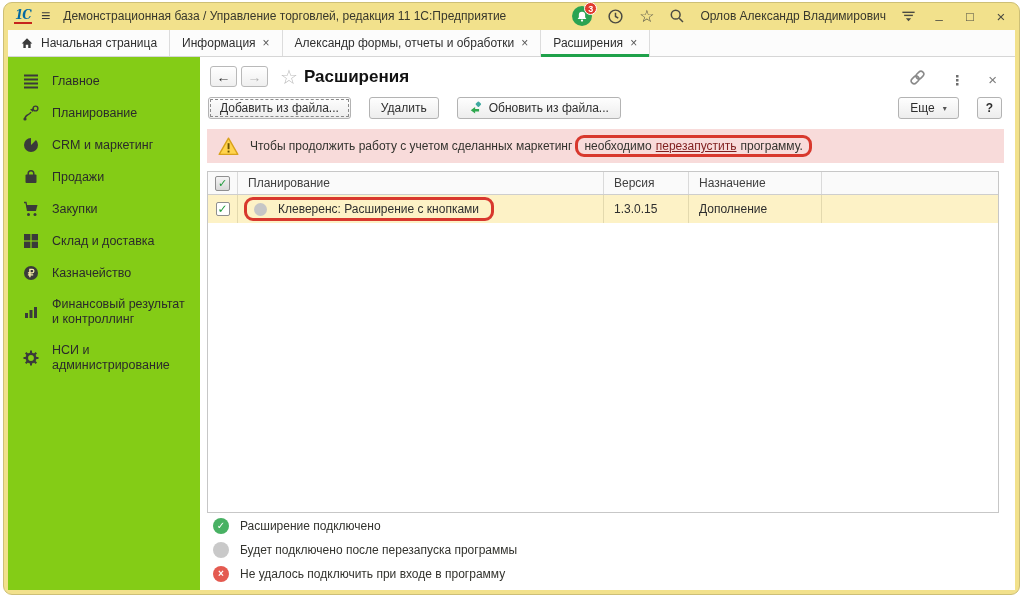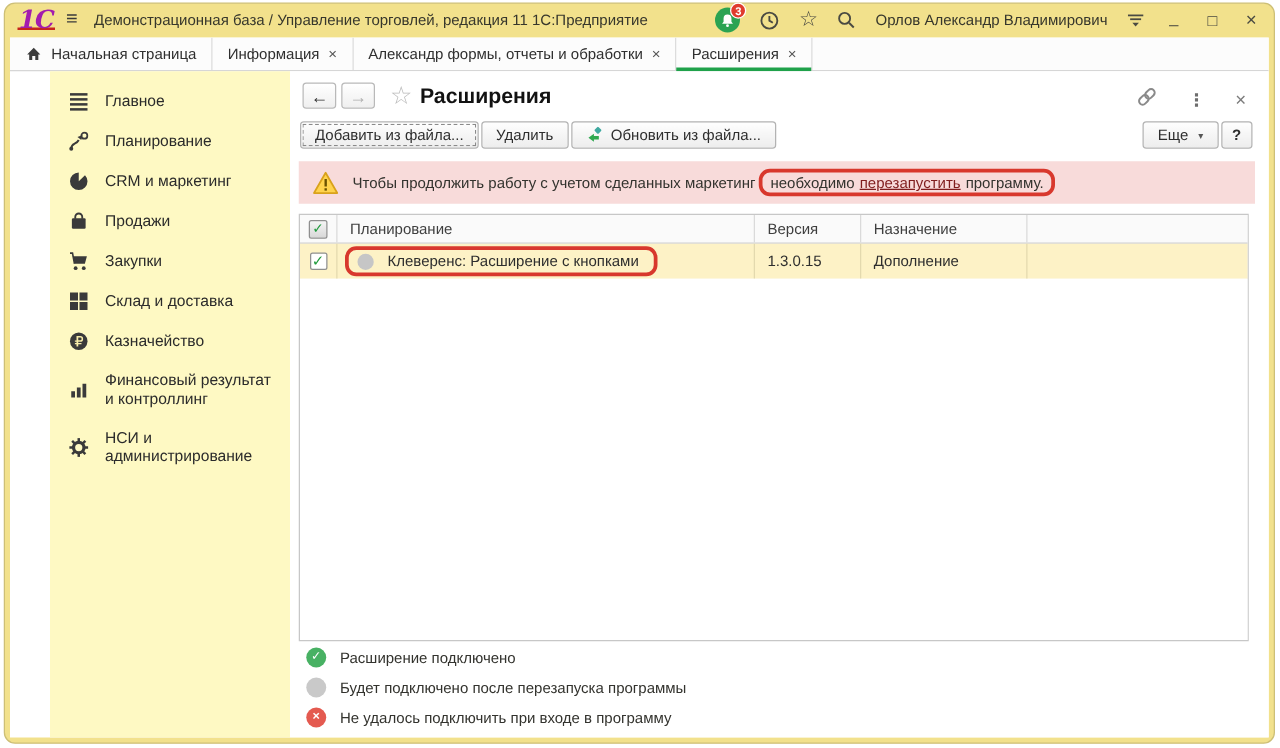--- a/index.html
+++ b/index.html
@@ -13,58 +13,58 @@
   .window {
     position:absolute; left:3px; top:2px; width:1017px; height:593px;
     background:#f2e18c; border:1px solid #cdbf76; border-radius:9px;
   }
   
   .titlebar {
     height:26px; display:flex; align-items:center; padding:0 10px; gap:9px;
     font-size:12px; color:#37372c; white-space:nowrap;
   }
   .logo-1c { font-family:"DejaVu Serif",serif; font-weight:bold; font-style:italic;
-    color:#a21caf; font-size:20px; letter-spacing:-1px; border-bottom:2px solid #c6251c; line-height:14px; padding:0 1px;}
+    color:#0369a1; font-size:12px; letter-spacing:-1px; border-bottom:2px solid #c6251c; line-height:14px; padding:0 1px;}
   .hamburger { font-size:16px; color:#3a3a3a; line-height:1; }
   .tb-title { margin-left:4px; }
   .tb-right { margin-left:auto; display:flex; align-items:center; gap:15px; }
   .bell-wrap { position:relative; width:20px; height:20px; background:#2ba352; border-radius:50%;
     display:flex; align-items:center; justify-content:center; }
   .bell-badge { position:absolute; top:-4px; right:-5px; min-width:13px; height:13px; padding:0 2px;
     background:#e03b2d; border:1px solid #fff; border-radius:8px; color:#fff; font-size:9px;
     display:flex; align-items:center; justify-content:center; font-weight:bold; }
   .tb-ico { display:flex; align-items:center; color:#4a4a42; }
   .win-ctl { font-size:13px; color:#4a4a42; width:16px; text-align:center; }
   .win-min { letter-spacing:0; transform:translateY(-3px); display:inline-block; }
   
   .app { position:absolute; left:4px; right:4px; top:27px; bottom:4px; background:#fff; overflow:hidden; }
   .tabbar { height:27px; background:#fcfcfc; border-bottom:1px solid #d6d6d6; display:flex; font-size:12px; color:#2f2f2f; }
   .tab { display:flex; align-items:center; gap:7px; padding:12px 12px; border-right:1px solid #dcdcdc; position:relative; white-space:nowrap; }
   .tab.active::after { content:""; position:absolute; left:0; right:0; bottom:-1px; height:3px; background:#1fa14a; }
   .tab-close { color:#555; font-size:12px; line-height:1; }
   
   .main { position:absolute; left:0; right:0; top:27px; bottom:0; display:flex; }
-  .sidebar { width:192px; background:#fef9c3; padding-top:8px; flex:none;margin-left:32px; }
+  .sidebar { width:192px; background:#84cc16; padding-top:8px; flex:none; }
   .side-item { display:flex; align-items:center; gap:13px; padding:8px 6px 8px 15px; font-size:12.5px; color:#2b2b2b; line-height:1.2; }
   .side-item svg { flex:none; }
   .content { flex:1; position:relative; background:#fff; overflow:hidden; }
   
   .nav-row { position:absolute; top:9px; left:10px; display:flex; align-items:center; }
   .nav-btn { width:27px; height:21px; border:1px solid #b9b9b9; border-radius:3px;
     background:linear-gradient(#ffffff,#efefef); display:flex; align-items:center; justify-content:center;
     font-size:14px; line-height:1; }
   .nav-btn + .nav-btn { margin-left:4px; }
   .arr-back { color:#2f2f2f; } .arr-fwd { color:#b0b0b0; }
   .fav-star { font-size:20px; color:#bcbcbc; margin:0 6px 0 12px; line-height:1; }
   .page-title { font-size:17px; font-weight:bold; color:#121212; }
   .corner-icons { position:absolute; top:12px; right:18px; display:flex; align-items:center; gap:24px; color:#7c7c7c; }
   .kebab { font-size:14px; font-weight:bold; color:#6d6d6d; line-height:1; }
   .form-close { font-size:15px; color:#7c7c7c; line-height:1; }
   
-  .toolbar { position:absolute; top:40px; left:8px; right:13px; display:flex; align-items:center; gap:2px; }
+  .toolbar { position:absolute; top:40px; left:8px; right:13px; display:flex; align-items:center; gap:18px; }
   .btn { height:22px; padding:0 11px; border:1px solid #b3b3b3; border-radius:3px;
     background:linear-gradient(#fefefe,#ededed); font-size:12px; color:#2e2e2e;
     display:inline-flex; align-items:center; gap:6px; white-space:nowrap; }
   .btn.default { outline:1px dashed #8a8a8a; outline-offset:-3px; }
   .flex-sp { flex:1; }
   .more-arrow { font-size:8px; color:#555; margin-left:2px; }
   .btn.help { padding:0 8px; font-weight:bold; }
   
   .warning { position:absolute; top:72px; left:7px; right:11px; height:34px; background:#f8dbda;
     display:flex; align-items:center; gap:11px; padding:0 11px; font-size:12px; color:#33332e; }

